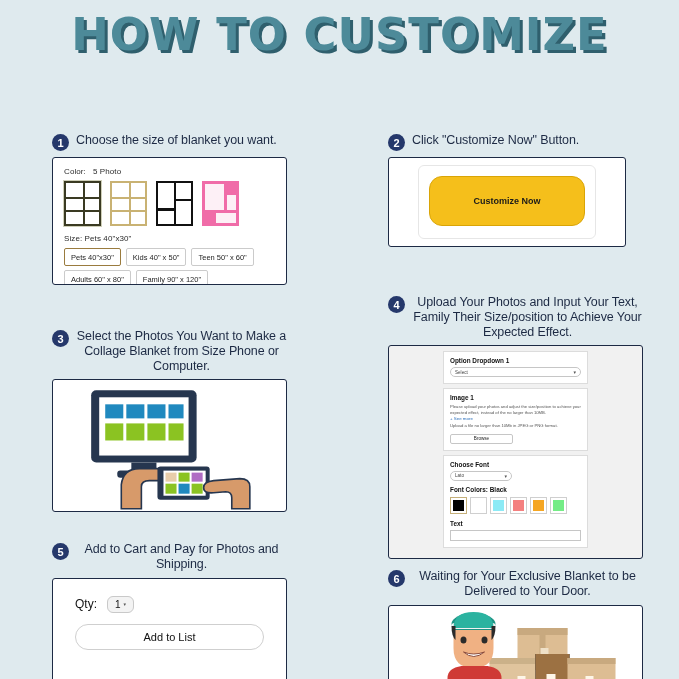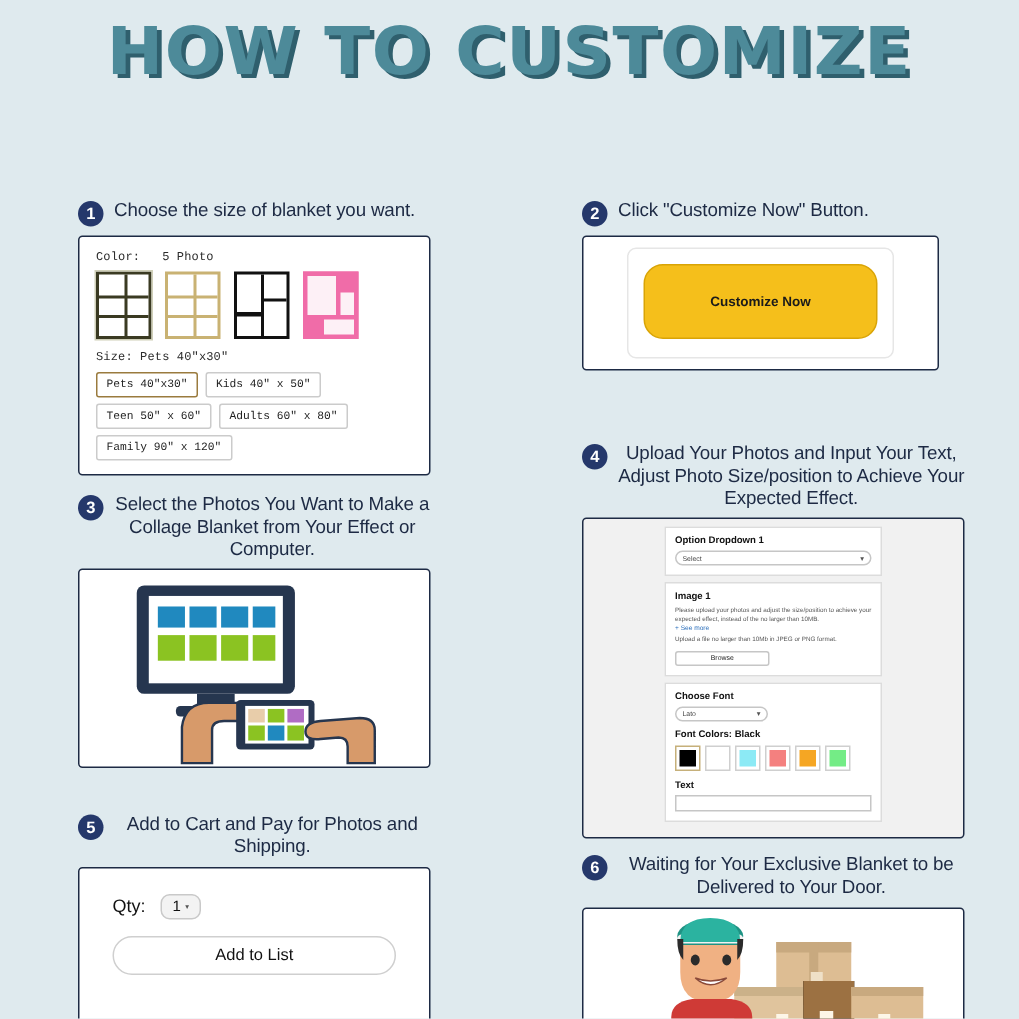--- a/index.html
+++ b/index.html
@@ -68,21 +68,21 @@
 
   .panel {
     background: #ffffff;
     border: 1.6px solid #1d2a44;
     border-radius: 3px;
     overflow: hidden;
   }
 
   
   #step1 { left: 52px; top: 76px; width: 235px; }
-  #step1 .panel { height: 160px; padding: 9px 11px; font-family: Liberation Mono, monospace; }
+  #step1 .panel { height: 128px; padding: 9px 11px; }
 
   .field-label { font-size: 8px; color: #2b2b2b; margin-bottom: 5px; letter-spacing: .1px;}
 
   .thumbs { display: flex; gap: 9px; margin-bottom: 8px; }
   .thumb {
     width: 37px; height: 45px;
     background: #fff;
     position: relative;
   }
 
@@ -309,21 +309,21 @@
     <div class="panel">
       <div class="cust-card">
         <div class="cust-btn">Customize Now</div>
       </div>
     </div>
   </div>
 
   <div class="step" id="step3">
     <div class="step-head">
       <div class="badge">3</div>
-      <div class="step-text">Select the Photos You Want to Make a Collage Blanket from Your Effect or Computer.</div>
+      <div class="step-text">Select the Photos You Want to Make a Collage Blanket from Size Phone or Computer.</div>
     </div>
     <div class="panel">
       <svg viewBox="0 0 232 130" width="100%" height="100%">
 
         <rect x="38" y="10" width="105" height="72" rx="5" fill="#26364f"></rect>
         <rect x="46" y="17" width="89" height="58" fill="#ffffff"></rect>
         <rect x="78" y="82" width="25" height="11" fill="#26364f"></rect>
         <rect x="64" y="90" width="53" height="7" rx="3" fill="#26364f"></rect>
 
         <rect x="52" y="24" width="18" height="14" fill="#2089bf"></rect>
@@ -348,21 +348,21 @@
         <rect x="138" y="103" width="11" height="10" fill="#8bc322"></rect>
 
         <path d="M196 128 L196 106 Q196 98 186 98 L160 100 Q150 101 150 107 Q150 113 160 112 L172 111 Q178 111 178 117 L178 128 Z" fill="#d79a6a" stroke="#26364f" stroke-width="1.6"></path>
       </svg>
     </div>
   </div>
 
   <div class="step" id="step4">
     <div class="step-head">
       <div class="badge">4</div>
-      <div class="step-text">Upload Your Photos and Input Your Text, Adjust Photo Size/position to Achieve Your Expected Effect.</div>
+      <div class="step-text">Upload Your Photos and Input Your Text, Family Their Size/position to Achieve Your Expected Effect.</div>
     </div>
     <div class="panel">
       <div class="form-wrap">
 
         <div class="form-card">
           <div class="fc-title">Option Dropdown 1</div>
           <div class="select-box">
             <span>Select</span>
             <span class="caret">▾</span>
           </div>

